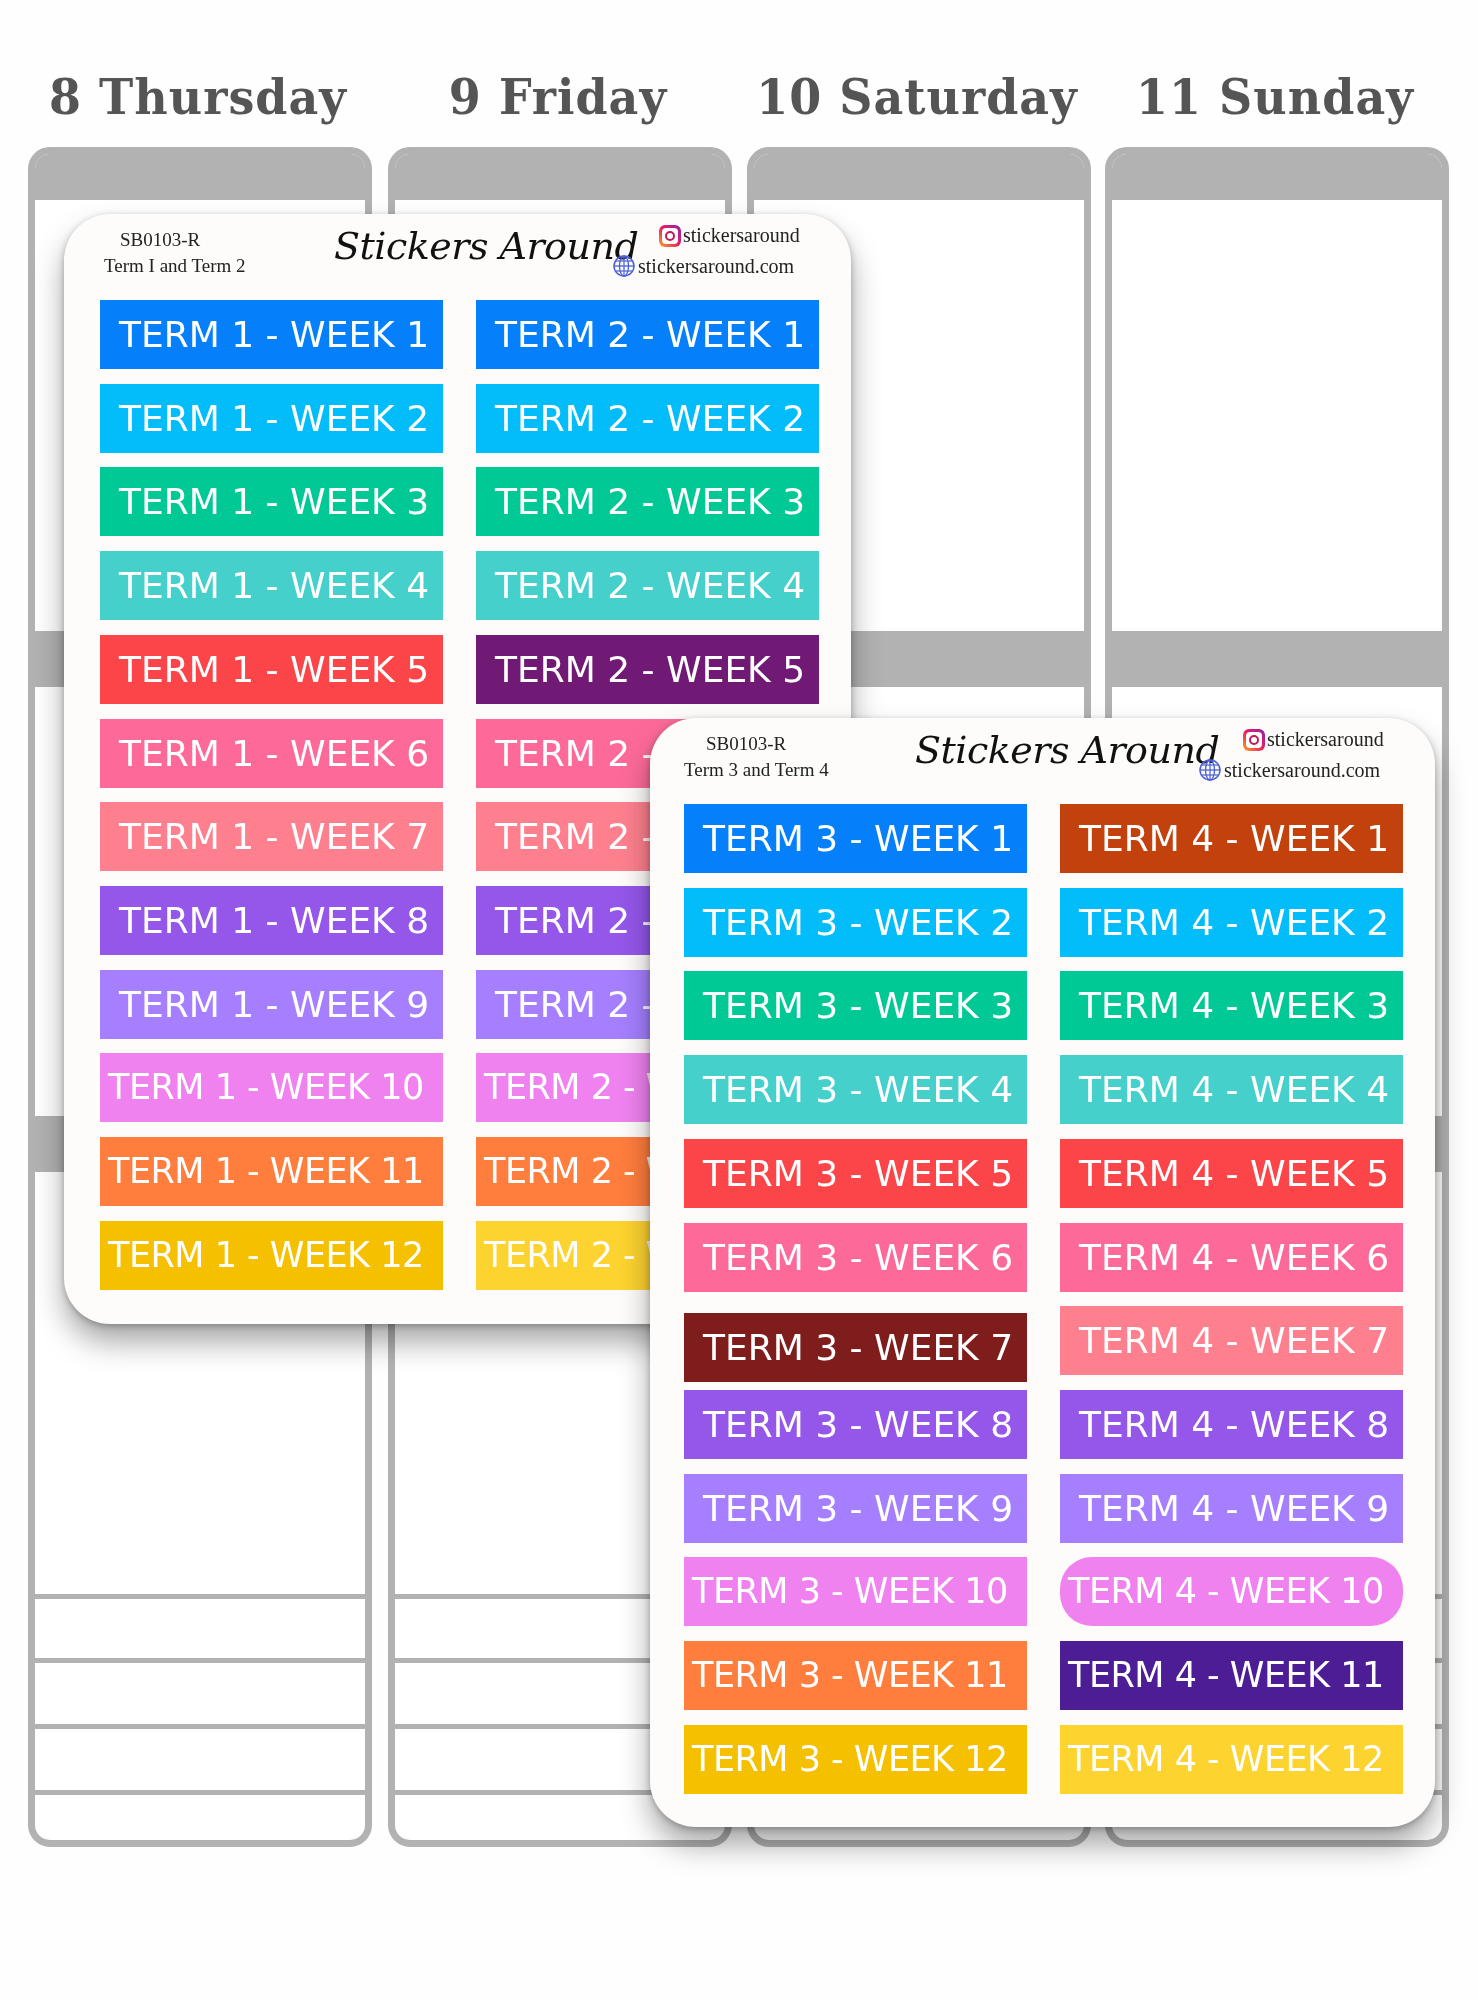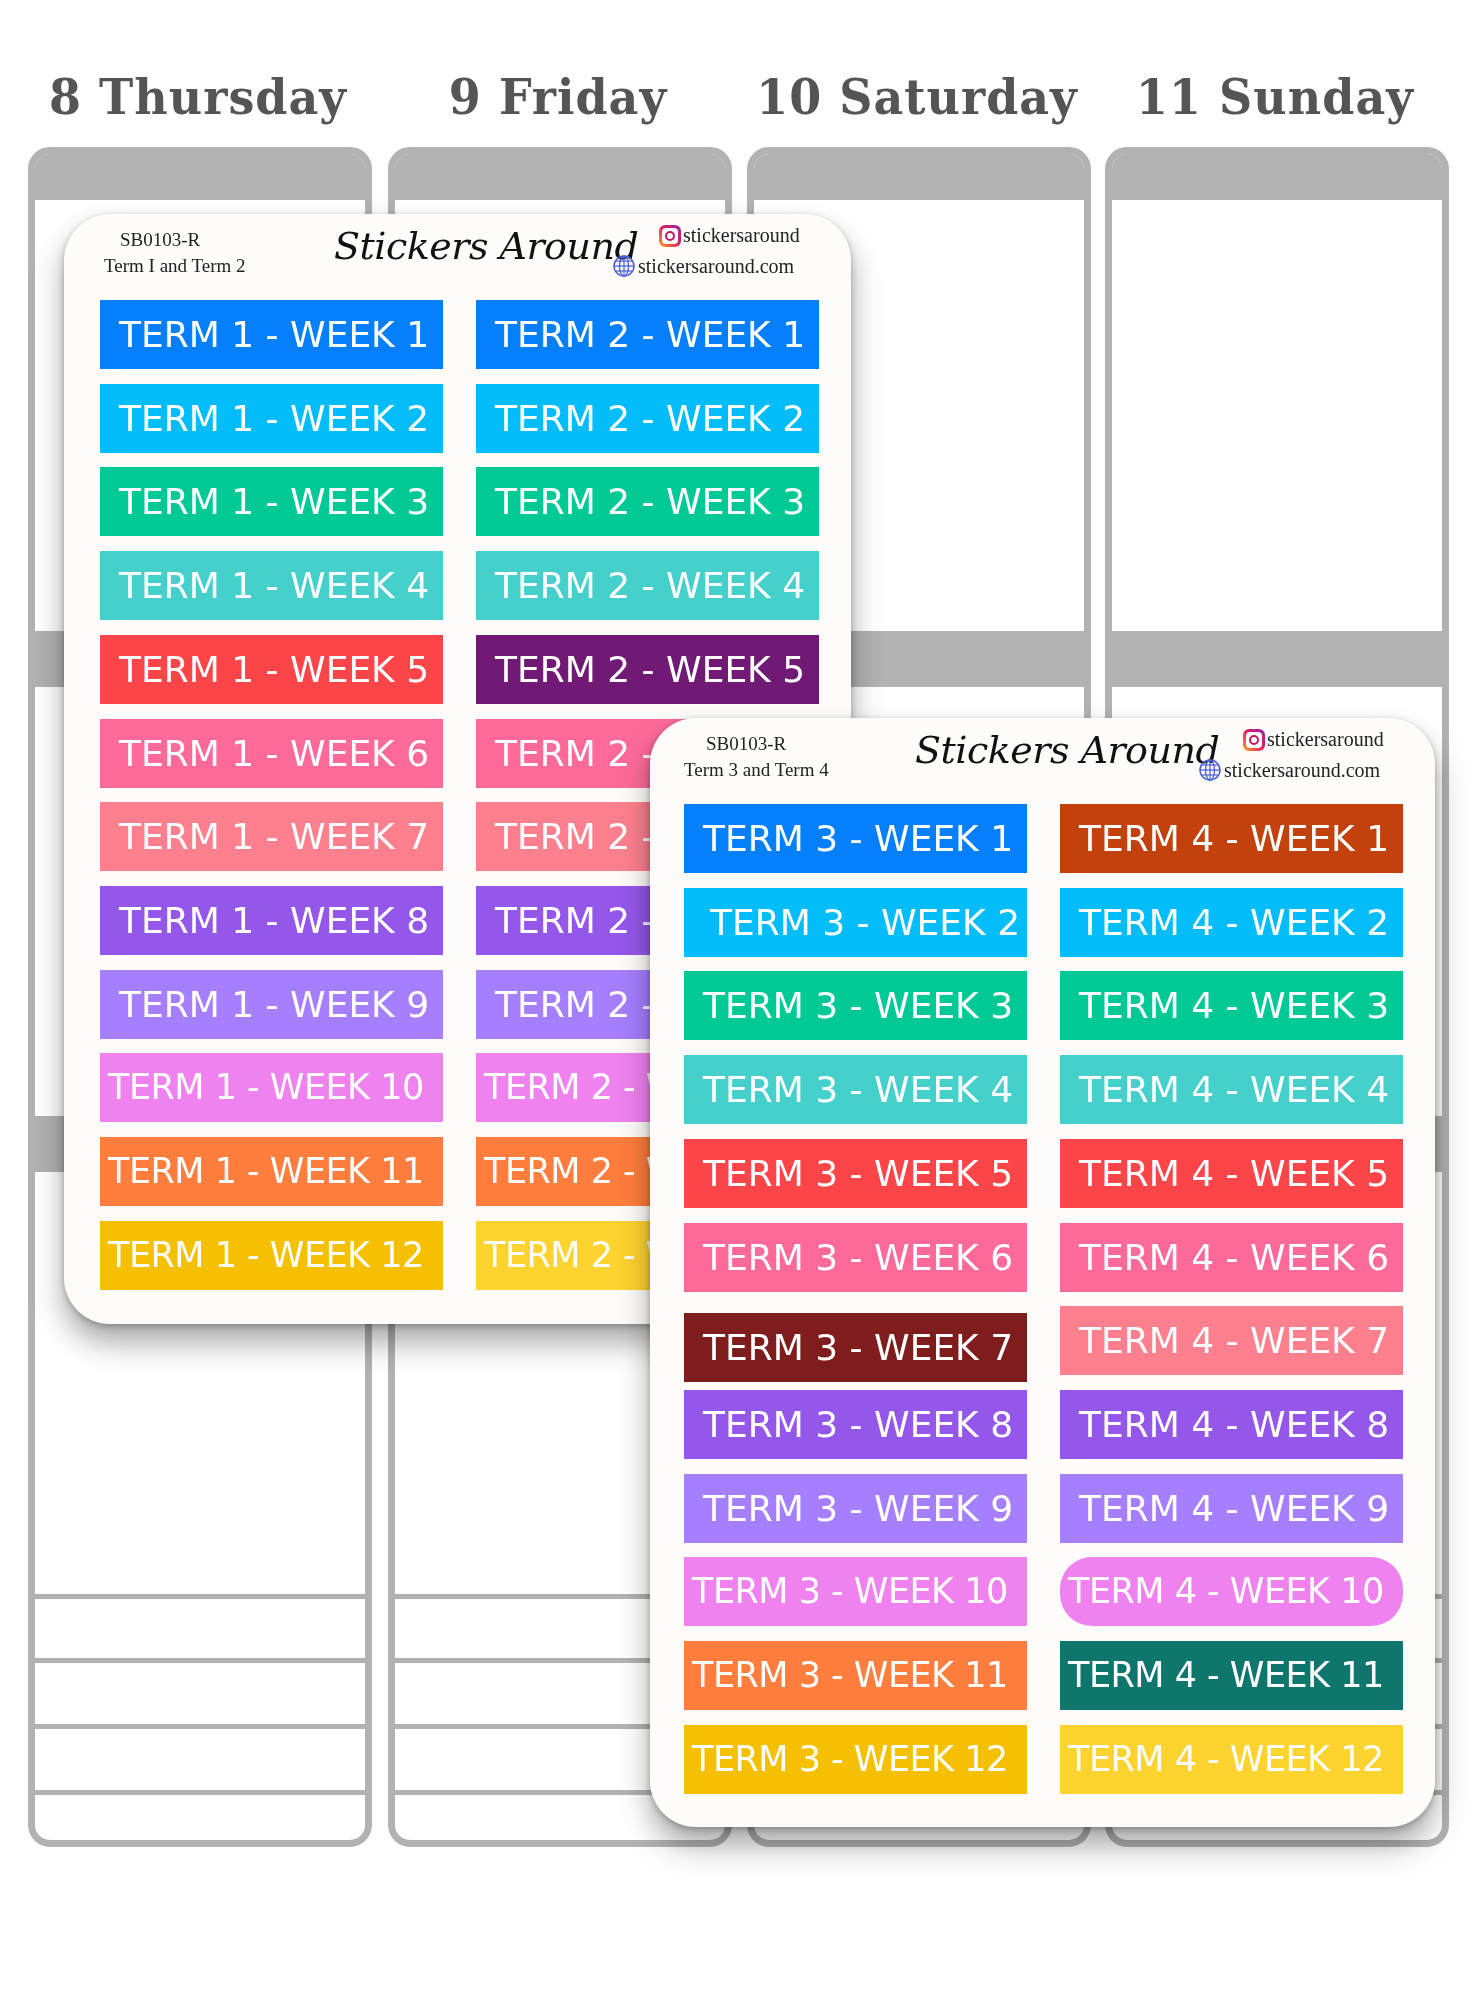--- a/index.html
+++ b/index.html
@@ -171,37 +171,37 @@
         <ellipse cx="12" cy="12" rx="4.5" ry="10" fill="none" stroke="#4b5fd6" stroke-width="1.3"></ellipse>
         <line x1="2" y1="12" x2="22" y2="12" stroke="#4b5fd6" stroke-width="1.3"></line>
         <line x1="4" y1="7" x2="20" y2="7" stroke="#4b5fd6" stroke-width="1.2"></line>
         <line x1="4" y1="17" x2="20" y2="17" stroke="#4b5fd6" stroke-width="1.2"></line>
         <line x1="12" y1="2" x2="12" y2="22" stroke="#4b5fd6" stroke-width="1.2"></line>
       </svg>
     <span>stickersaround.com</span>
   </div>
   <div class="sticker-grid">
       <div class="sticker" style="left: 34px; top: 86px; background: rgb(6, 127, 251);">TERM 3 - WEEK 1</div>
-      <div class="sticker" style="left: 34px; top: 169.7px; background: rgb(3, 189, 251); text-align: center;">TERM 3 - WEEK 2</div>
+      <div class="sticker" style="left: 34px; top: 169.7px; background: rgb(3, 189, 251);">TERM 3 - WEEK 2</div>
       <div class="sticker" style="left: 34px; top: 253.4px; background: rgb(1, 201, 150);">TERM 3 - WEEK 3</div>
       <div class="sticker" style="left: 34px; top: 337px; background: rgb(69, 208, 204);">TERM 3 - WEEK 4</div>
       <div class="sticker" style="left: 34px; top: 420.8px; background: rgb(252, 69, 73);">TERM 3 - WEEK 5</div>
       <div class="sticker" style="left: 34px; top: 504.5px; background: rgb(253, 106, 154);">TERM 3 - WEEK 6</div>
       <div class="sticker" style="left: 34px; top: 595px; background: #7f1d1d;">TERM 3 - WEEK 7</div>
       <div class="sticker" style="left: 34px; top: 671.9px; background: rgb(148, 87, 234);">TERM 3 - WEEK 8</div>
       <div class="sticker" style="left: 34px; top: 755.6px; background: rgb(165, 127, 255);">TERM 3 - WEEK 9</div>
       <div class="sticker long" style="left: 34px; top: 839.3px; background: rgb(239, 130, 239);">TERM 3 - WEEK 10</div>
       <div class="sticker long" style="left: 34px; top: 923px; background: rgb(255, 125, 61);">TERM 3 - WEEK 11</div>
       <div class="sticker long" style="left: 34px; top: 1006.7px; background: rgb(244, 192, 0);">TERM 3 - WEEK 12</div>
       <div class="sticker" style="left: 410px; top: 86px; background: #c2410c;">TERM 4 - WEEK 1</div>
       <div class="sticker" style="left: 410px; top: 169.7px; background: rgb(3, 189, 251);">TERM 4 - WEEK 2</div>
       <div class="sticker" style="left: 410px; top: 253.4px; background: rgb(1, 201, 150);">TERM 4 - WEEK 3</div>
       <div class="sticker" style="left: 410px; top: 337.1px; background: rgb(69, 208, 204);">TERM 4 - WEEK 4</div>
       <div class="sticker" style="left: 410px; top: 420.8px; background: rgb(252, 69, 73);">TERM 4 - WEEK 5</div>
       <div class="sticker" style="left: 410px; top: 504.5px; background: rgb(253, 106, 154);">TERM 4 - WEEK 6</div>
       <div class="sticker" style="left: 410px; top: 588.2px; background: rgb(254, 128, 142);">TERM 4 - WEEK 7</div>
       <div class="sticker" style="left: 410px; top: 671.9px; background: rgb(148, 87, 234);">TERM 4 - WEEK 8</div>
       <div class="sticker" style="left: 410px; top: 755.6px; background: rgb(165, 127, 255);">TERM 4 - WEEK 9</div>
       <div class="sticker long" style="left: 410px; top: 839.3px; background: rgb(239, 130, 239); border-radius: 32px;">TERM 4 - WEEK 10</div>
-      <div class="sticker long" style="left: 410px; top: 923px; background: #0f766e;">TERM 4 - WEEK 11</div>
+      <div class="sticker long" style="left: 410px; top: 923px; background: #4c1d95;">TERM 4 - WEEK 11</div>
       <div class="sticker long" style="left: 410px; top: 1006.7px; background: rgb(253, 211, 48);">TERM 4 - WEEK 12</div>
     </div>
 </div>
 
 </body></html>

